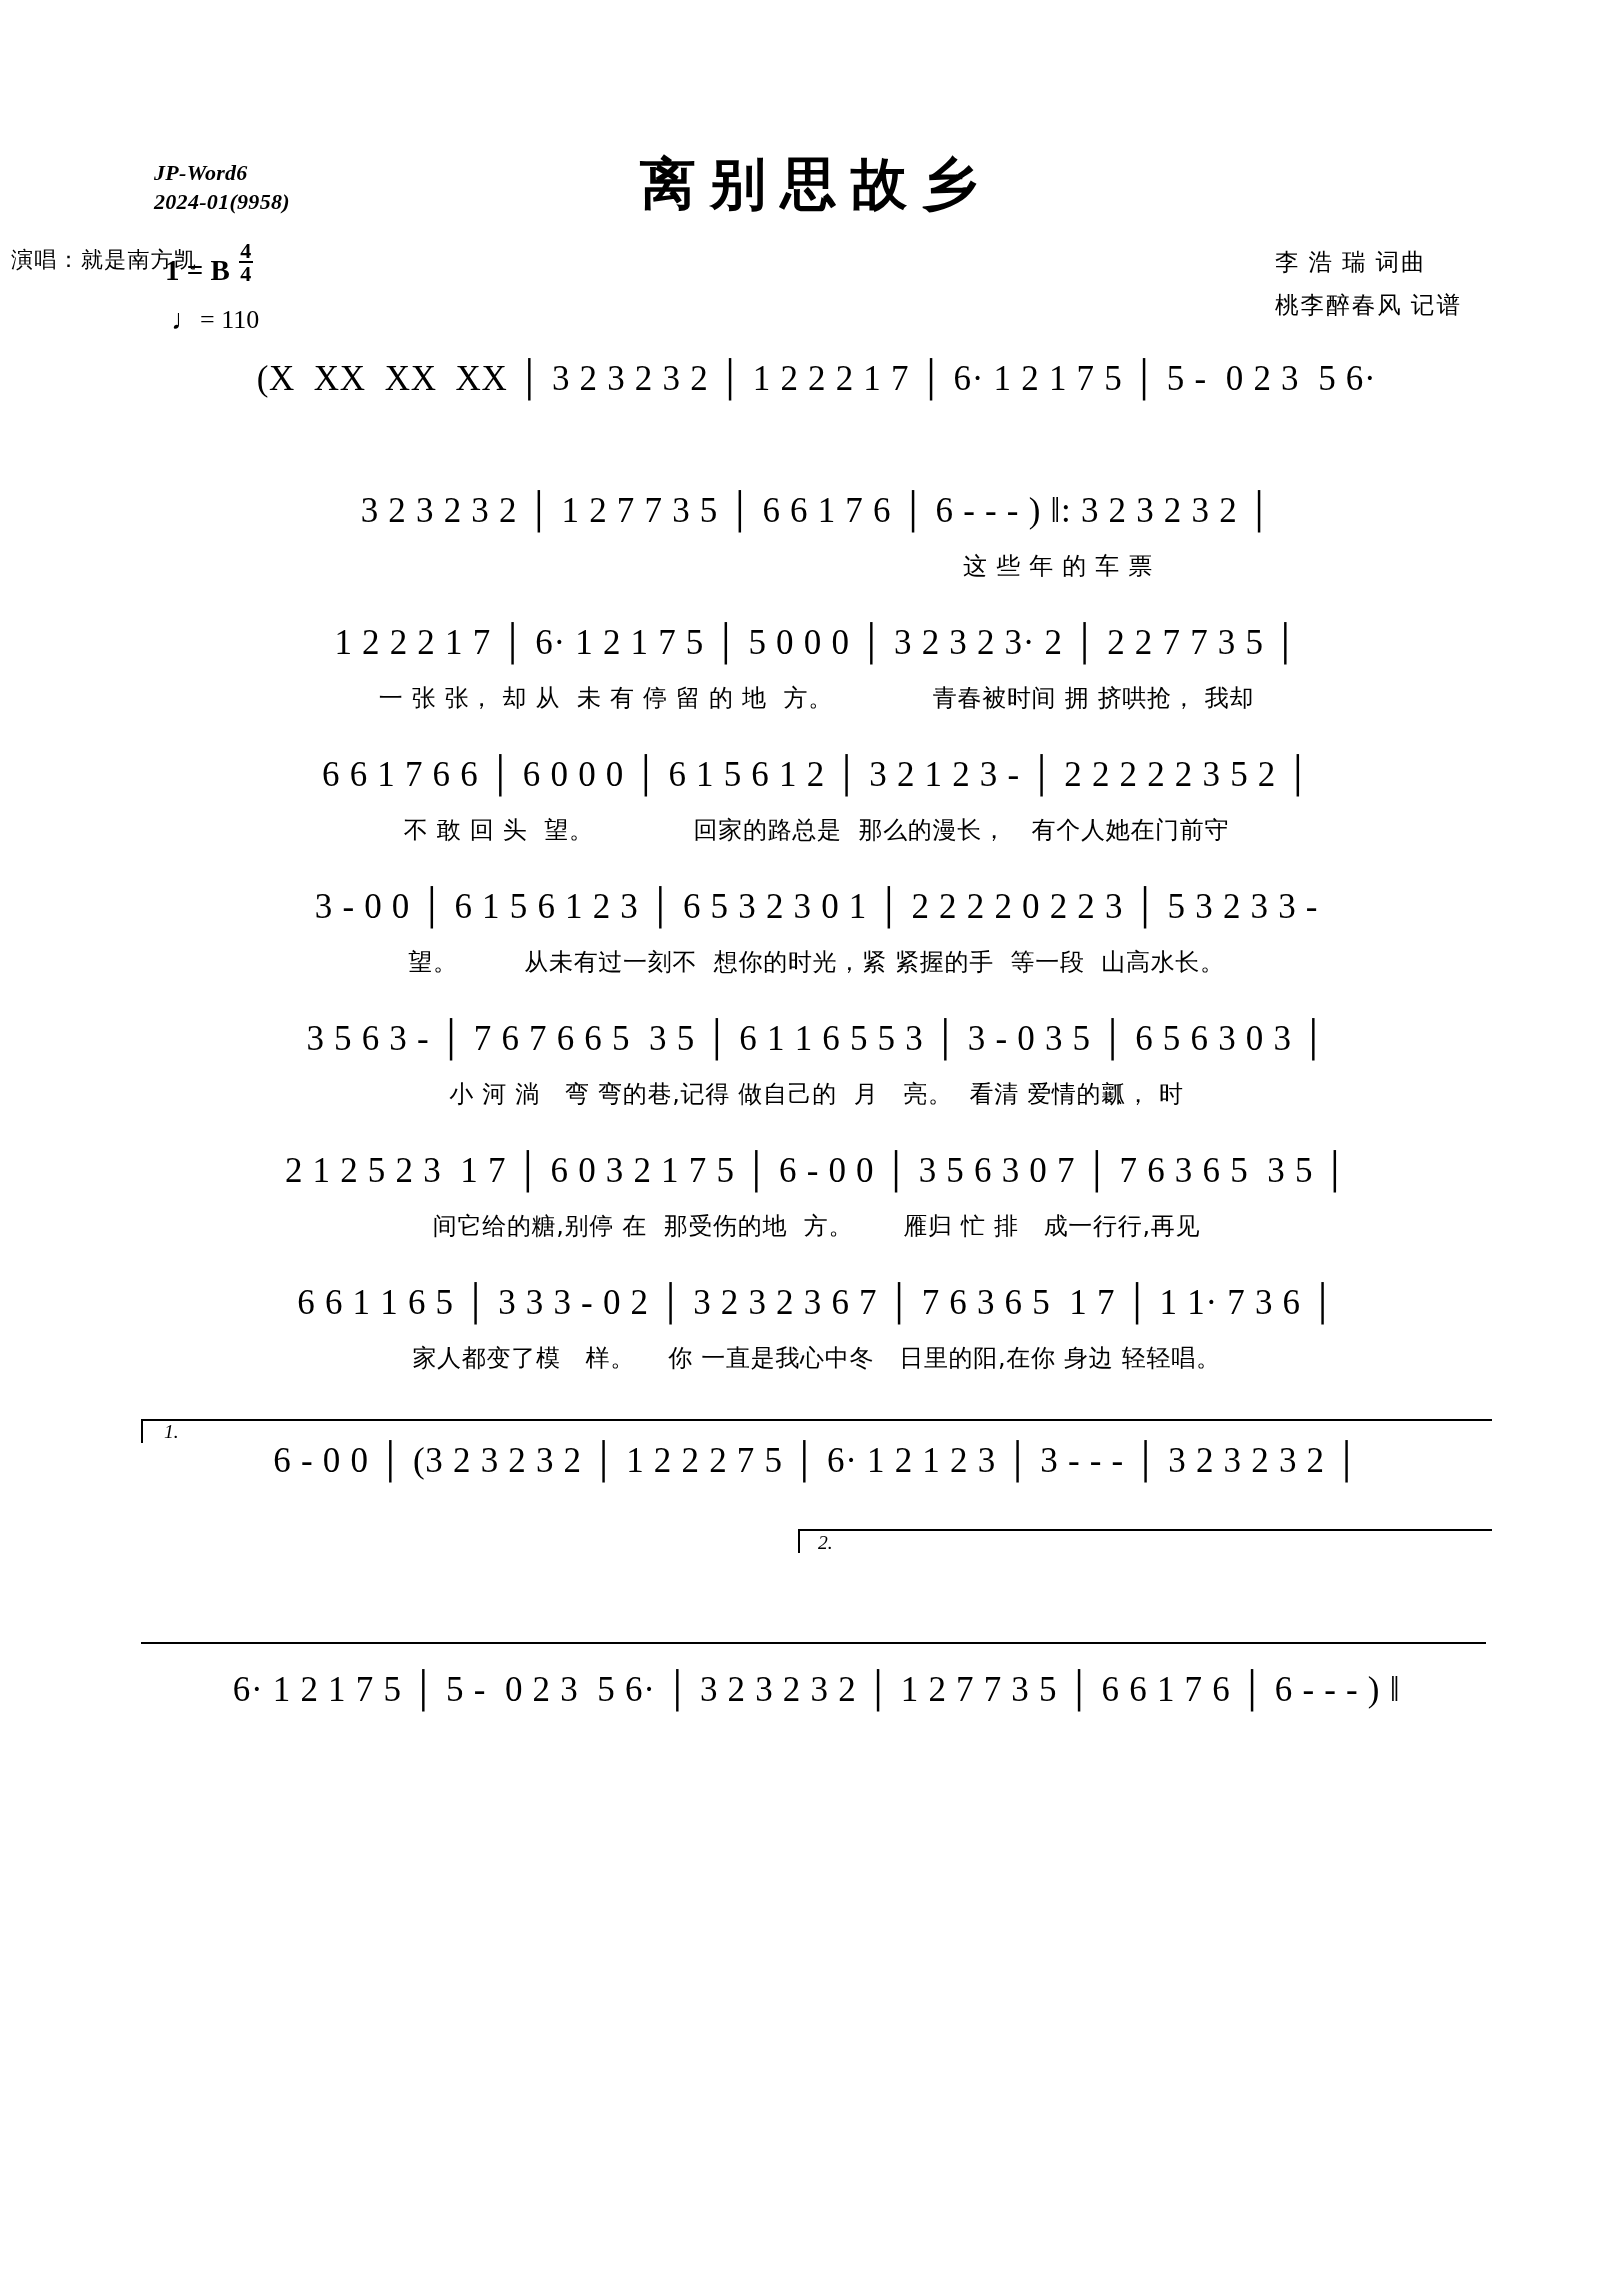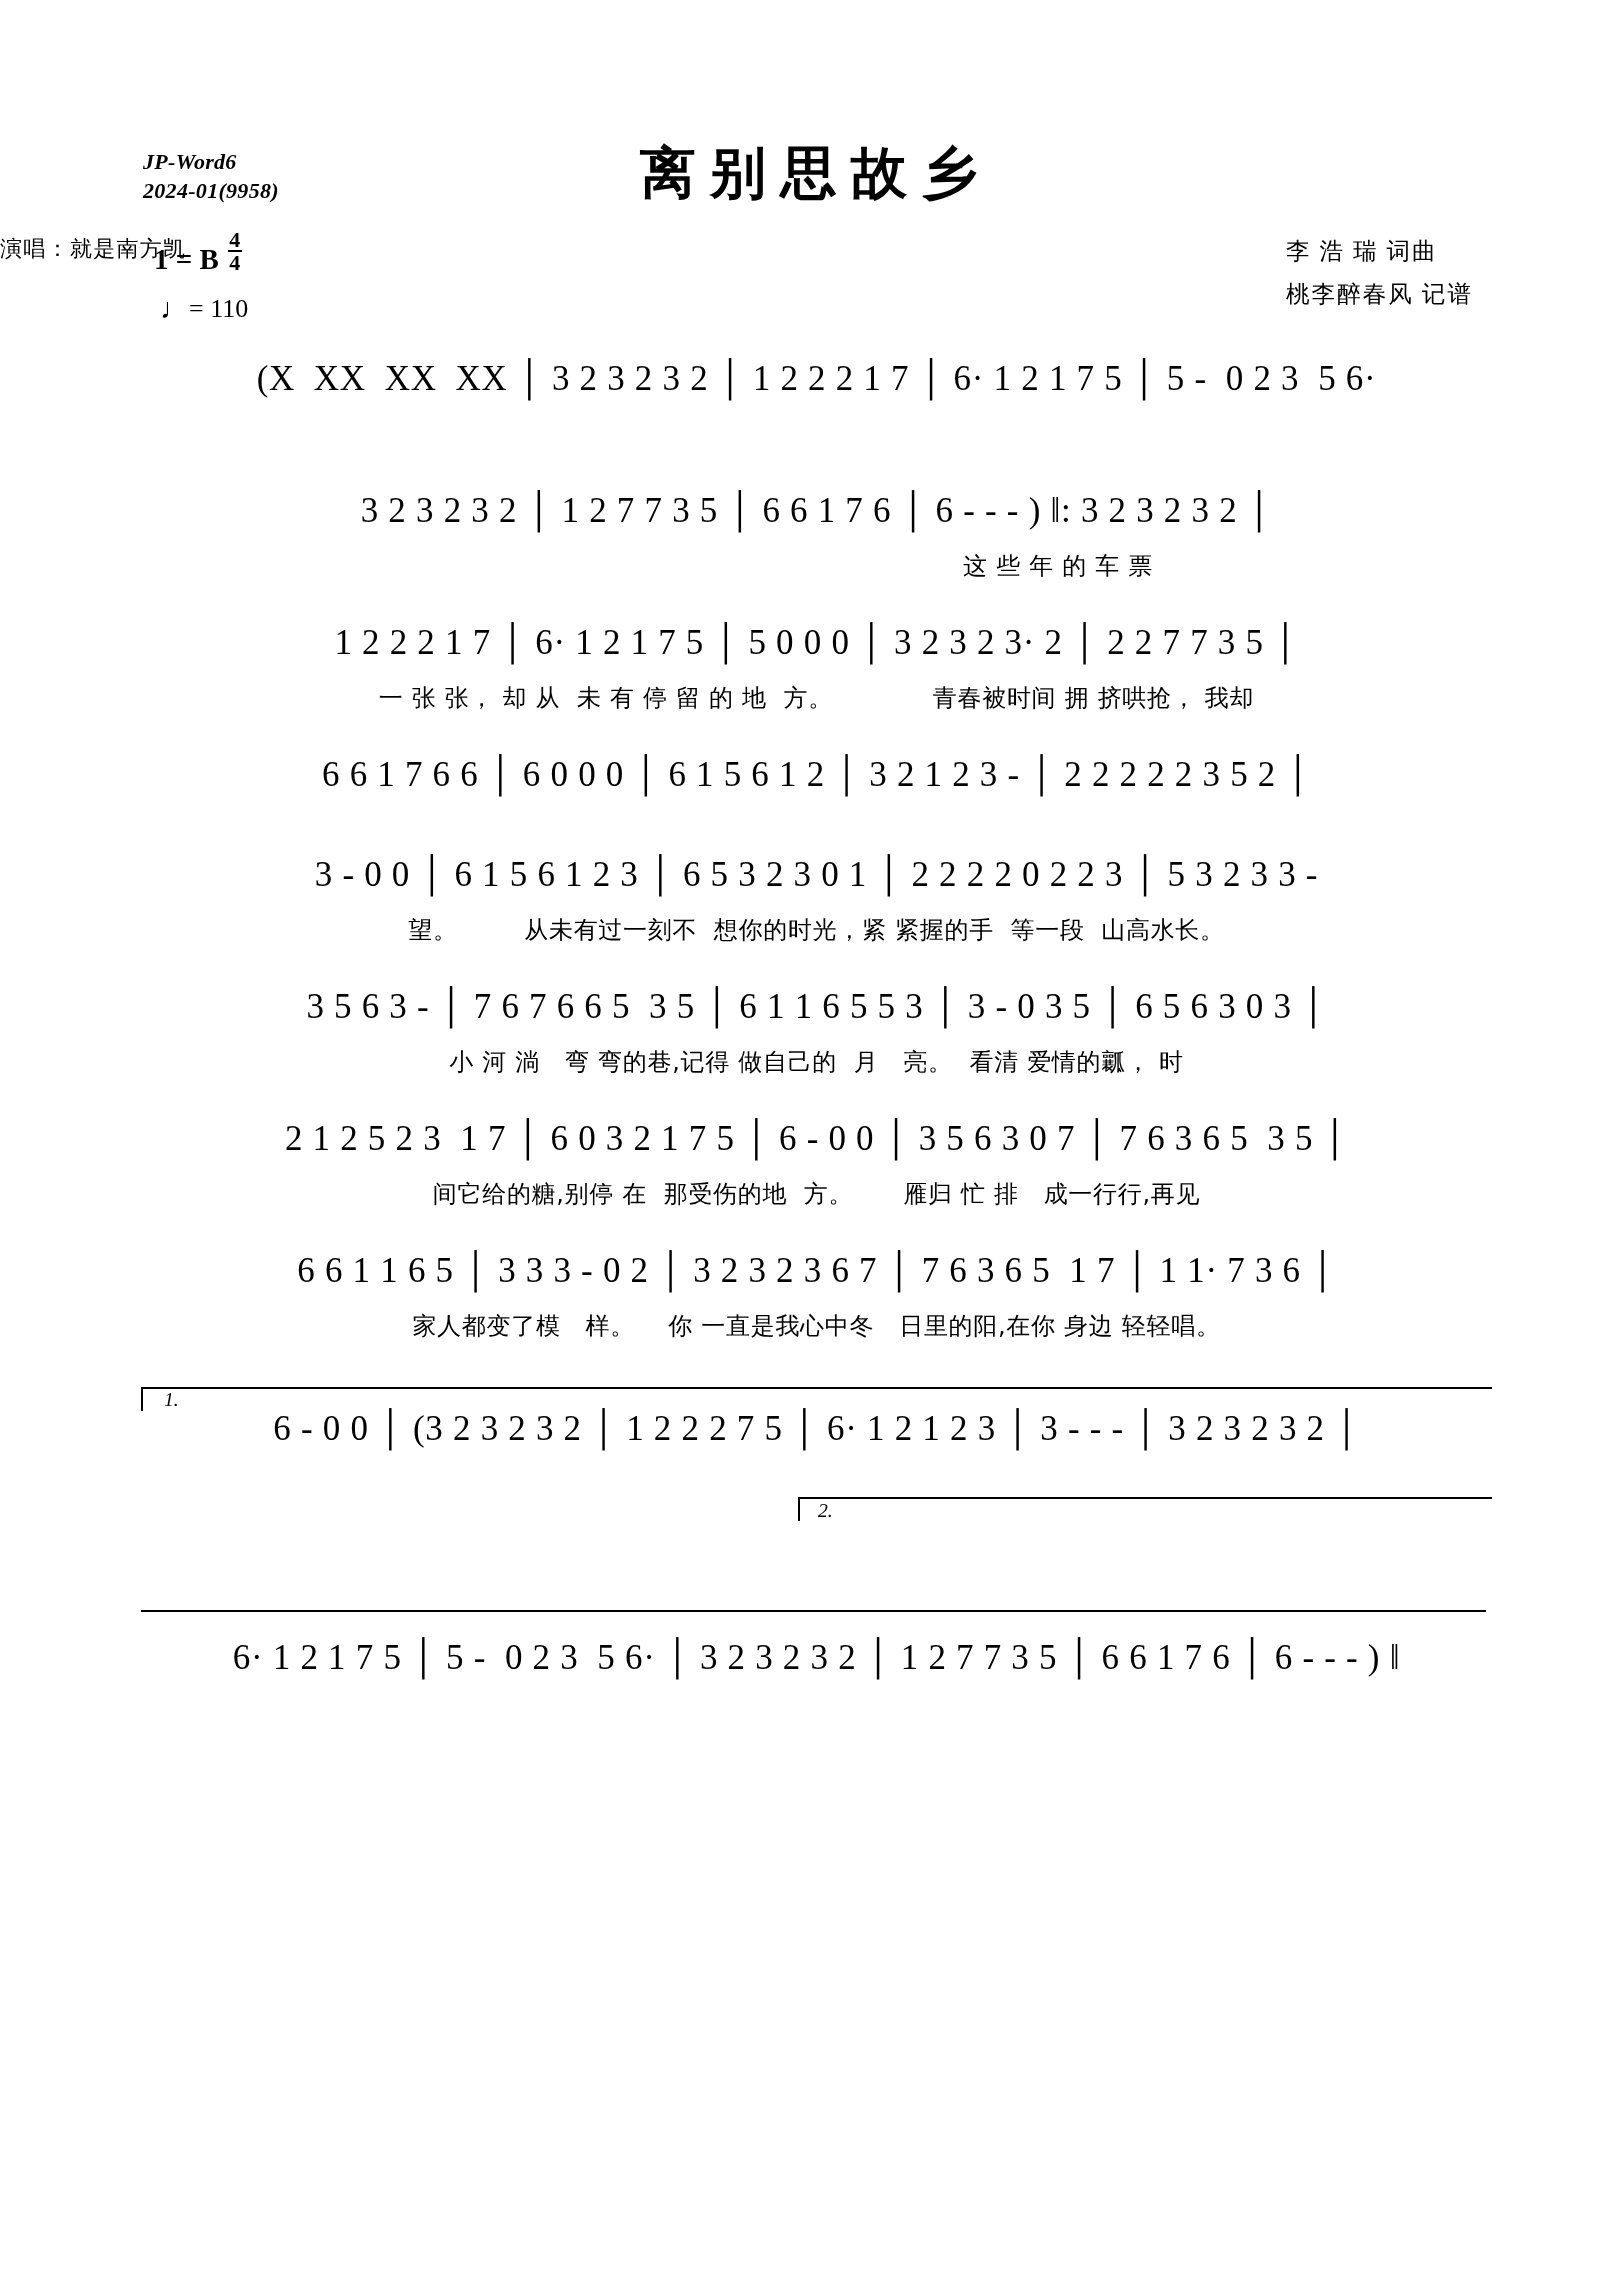--- a/index.html
+++ b/index.html
@@ -13,21 +13,21 @@
     font-family: "Liberation Serif", serif;
     color: #000000;
     position: relative;
     overflow: hidden;
   }
   .page {
     position: relative;
     width: 1617px;
     height: 2295px;
     box-sizing: border-box;
-    padding: 0;
+    padding: 11px;
   }
 
   
   .header {
     position: relative;
     height: 216px;
   }
   .jp-word {
     position: absolute;
     left: 143px;
@@ -203,20 +203,21 @@
       <div class="lyrics-line">                                                          这 些 年 的 车 票</div>
     </div>
 
     <div class="system">
       <div class="notes-line">1 2 2 2 1 7 │ 6· 1 2 1 7 5 │ 5 0 0 0 │ 3 2 3 2 3· 2 │ 2 2 7 7 3 5 │</div>
       <div class="lyrics-line">一 张 张， 却 从  未 有 停 留 的 地  方。            青春被时间 拥 挤哄抢， 我却</div>
     </div>
 
     <div class="system">
       <div class="notes-line">6 6 1 7 6 6 │ 6 0 0 0 │ 6 1 5 6 1 2 │ 3 2 1 2 3 - │ 2 2 2 2 2 3 5 2 │</div>
+      <div class="lyrics-line">不 敢 回 头  望。            回家的路总是  那么的漫长，   有个人她在门前守</div>
     </div>
 
     <div class="system">
       <div class="notes-line">3 - 0 0 │ 6 1 5 6 1 2 3 │ 6 5 3 2 3 0 1 │ 2 2 2 2 0 2 2 3 │ 5 3 2 3 3 -</div>
       <div class="lyrics-line">望。        从未有过一刻不  想你的时光，紧 紧握的手  等一段  山高水长。</div>
     </div>
 
     <div class="system">
       <div class="notes-line">3 5 6 3 - │ 7 6 7 6 6 5  3 5 │ 6 1 1 6 5 5 3 │ 3 - 0 3 5 │ 6 5 6 3 0 3 │</div>
       <div class="lyrics-line">小 河 淌   弯 弯的巷,记得 做自己的  月   亮。  看清 爱情的瓤， 时</div>

